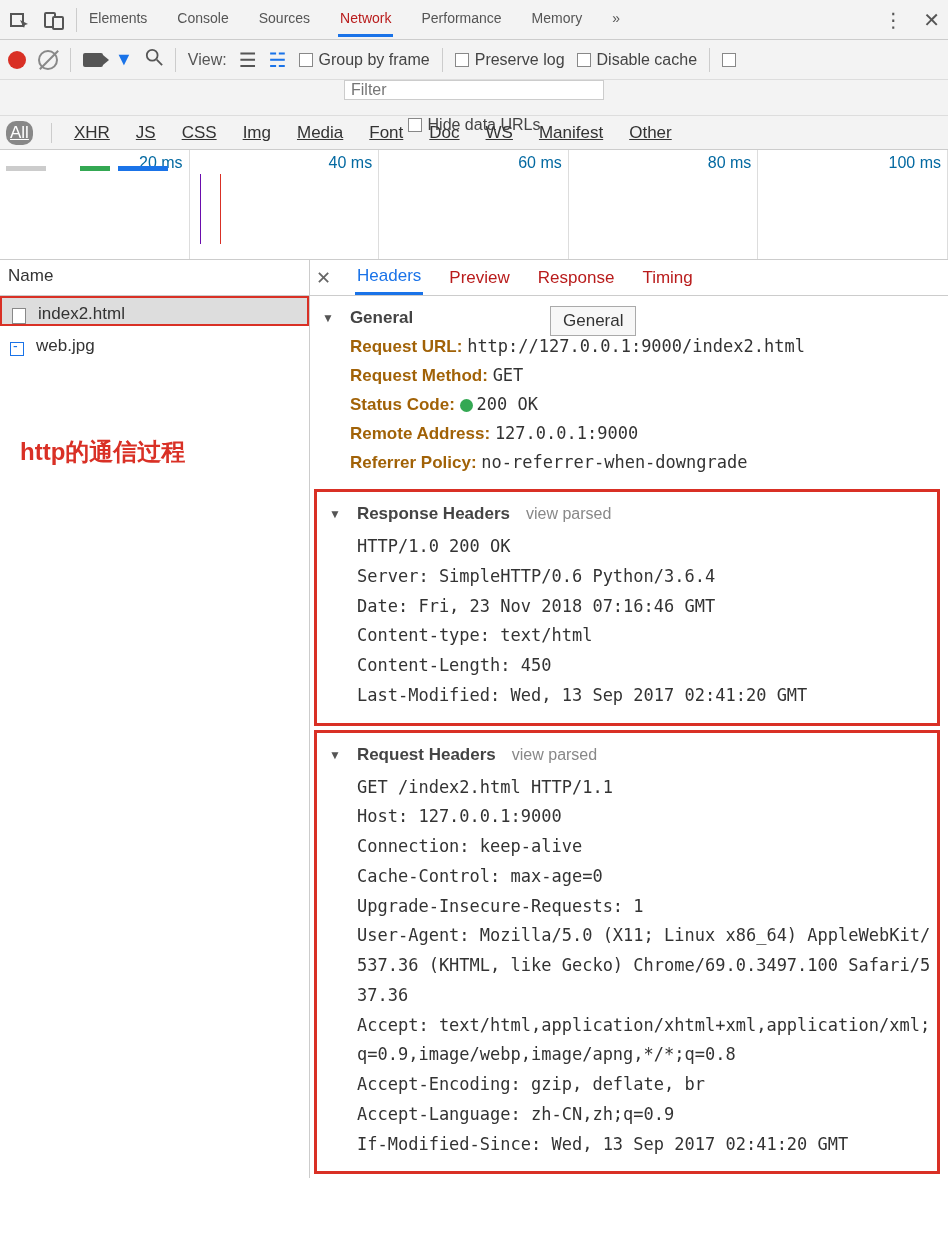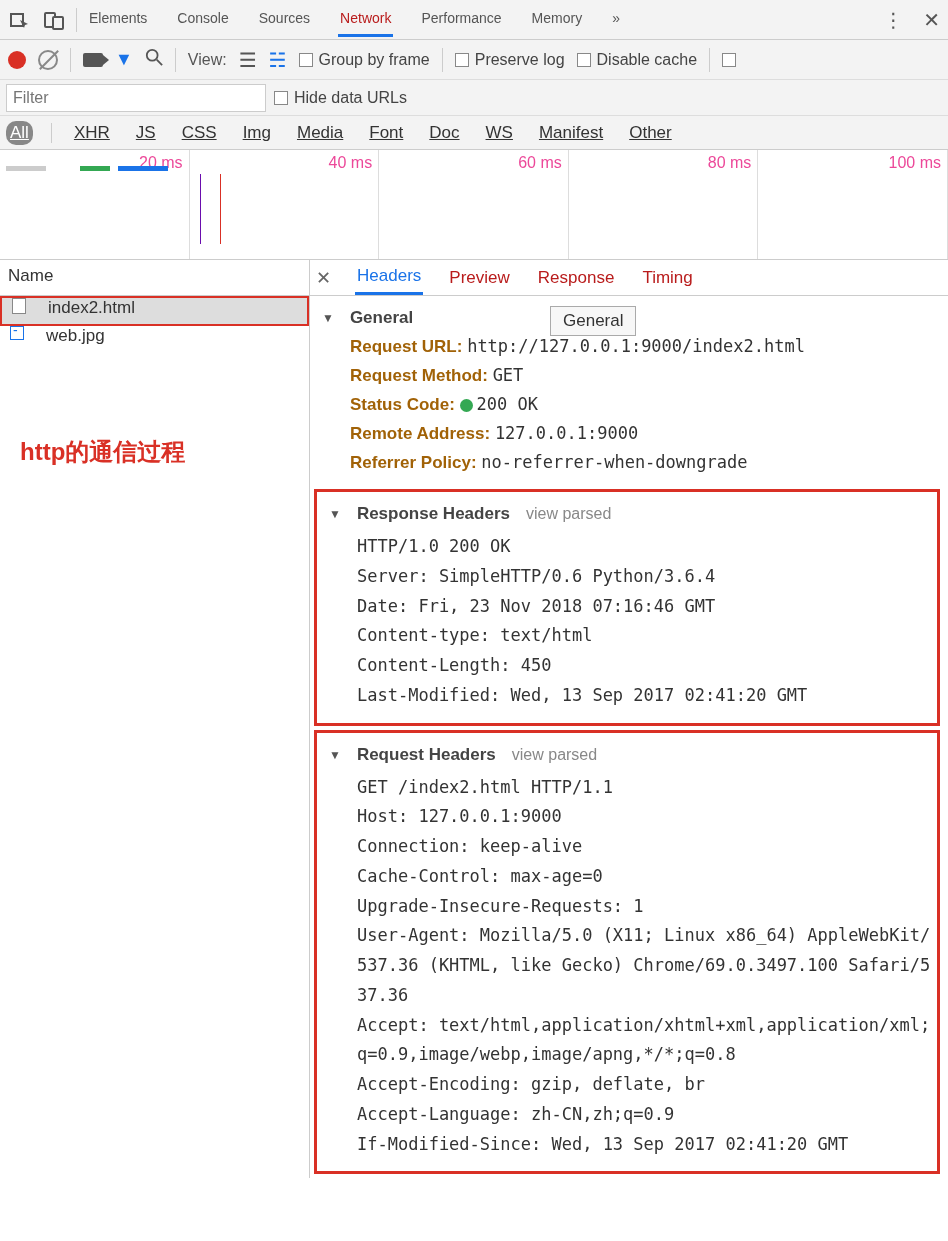--- a/index.html
+++ b/index.html
@@ -75,49 +75,49 @@
   .cam-icon { width:20px; height:14px; background:#555; position:relative; border-radius:2px;}
   .cam-icon::after { content:""; position:absolute; right:-6px; top:2px; border-left:6px solid #555; border-top:5px solid transparent; border-bottom:5px solid transparent;}
   .funnel-icon { color:#1a73e8; font-size:18px; }
   .search-icon { color:#555; font-size:18px; }
   .view-label { color:#555; }
   .view-btn { color:#555; font-size:20px; }
   .cb-group { display:flex; align-items:center; gap:6px; color:#444; }
   .cb { width:14px; height:14px; border:1px solid #888; background:#fff; }
   .filter-row {
     display:flex; align-items:center; height:36px; background:#f3f3f3;
-    padding:0 6px; gap:8px; border-bottom:1px solid #ddd;
+    padding:0 6px; gap:16px; border-bottom:1px solid #ddd;flex-direction:column;
   }
   .filter-input {
     width:260px; height:28px; border:1px solid #ccc; background:#fff;
     color:#888; font-size:16px; padding:0 6px;
   }
   .type-filters {
     display:flex; align-items:center; gap:18px; height:34px;
     background:#f3f3f3; padding:0 6px; border-bottom:1px solid #ccc;
     font-size:17px; color:#333;
   }
   .type-pill { padding:2px 4px; border-radius:10px;text-decoration:underline; }
   .type-pill.active { background:#888; color:#fff; }
   .vsep2 { width:1px; height:20px; background:#ccc; }
   .timeline {
     height:110px; background:#fff; border-bottom:1px solid #ccc;
     display:flex; position:relative;
   }
   .timeline .col { flex:1; border-right:1px solid #ddd; position:relative;}
-  .timeline .label { position:absolute; top:4px; right:6px; font-size:16px; color:#ec4899; }
+  .timeline .label { position:absolute; top:4px; right:6px; font-size:16px; color:#0369a1; }
   .tl-bar { position:absolute; height:5px; bottom:88px; }
   .content-row { display:flex; }
   .left-pane {
     width:310px; border-right:1px solid #ccc;
     display:flex; flex-direction:column;
   }
   .left-header { height:36px; border-bottom:1px solid #ccc; padding:6px 8px; font-size:17px; color:#333;}
   .left-list { flex:1; }
-  .file-row { display:flex; align-items:flex-start; gap:22px; height:30px; padding:0 10px; font-size:17px;}
+  .file-row { display:flex; align-items:flex-end; gap:12px; height:30px; padding:0 10px; font-size:17px;}
   .file-row.selected { background:#ddd; border:2px solid #d93025; }
   .file-row .f-icon { width:14px; height:16px; border:1px solid #888; background:#fff;}
   .file-row .f-icon.img { width:14px; height:14px; border:1px solid #1a73e8; position:relative;}
   .file-row .f-icon.img::after { content:"-"; color:#1a73e8; font-size:14px; position:absolute; left:2px; top:-5px;}
   .annotation { color:#d93025; font-size:24px; font-weight:bold; padding:80px 0 0 20px;}
   .status-bar { height:32px; border-top:1px solid #ccc; padding:4px 8px; color:#444; font-size:16px; background:#fafafa;}
   .right-pane { flex:1; position:relative;}
   .right-tabs {
     display:flex; align-items:center; gap:24px; height:36px;
     border-bottom:1px solid #ccc; padding:0 6px;

